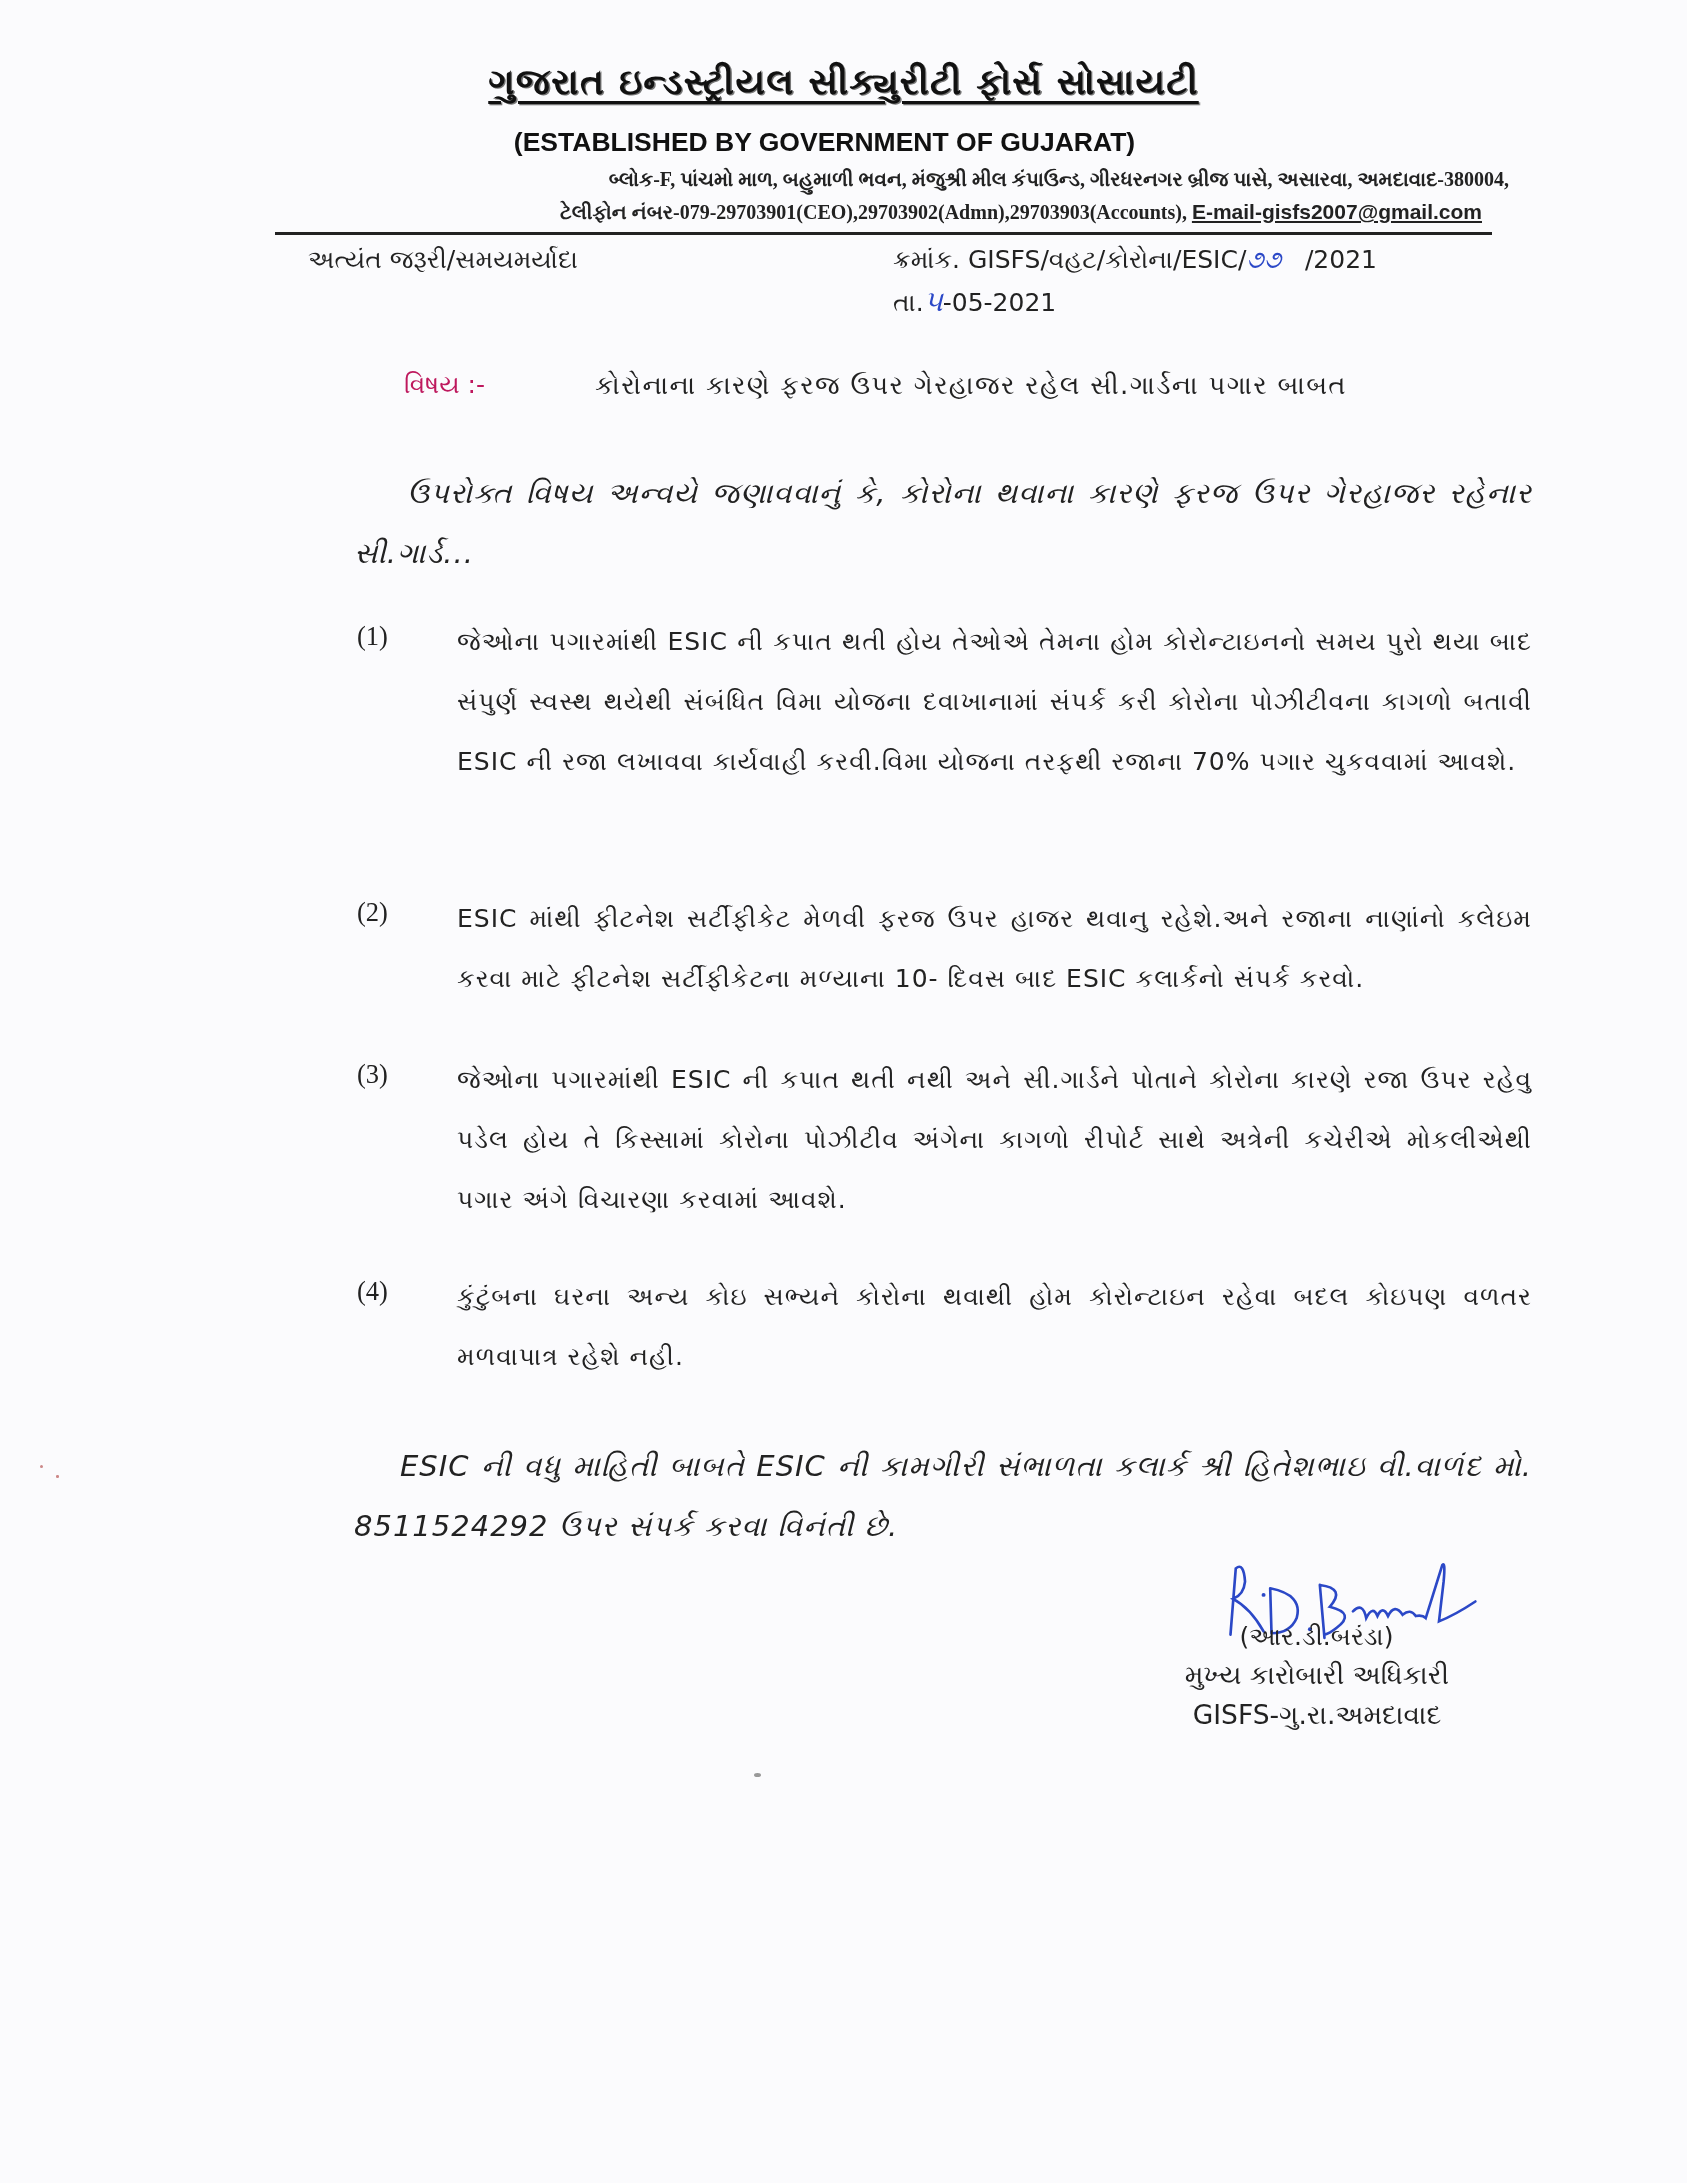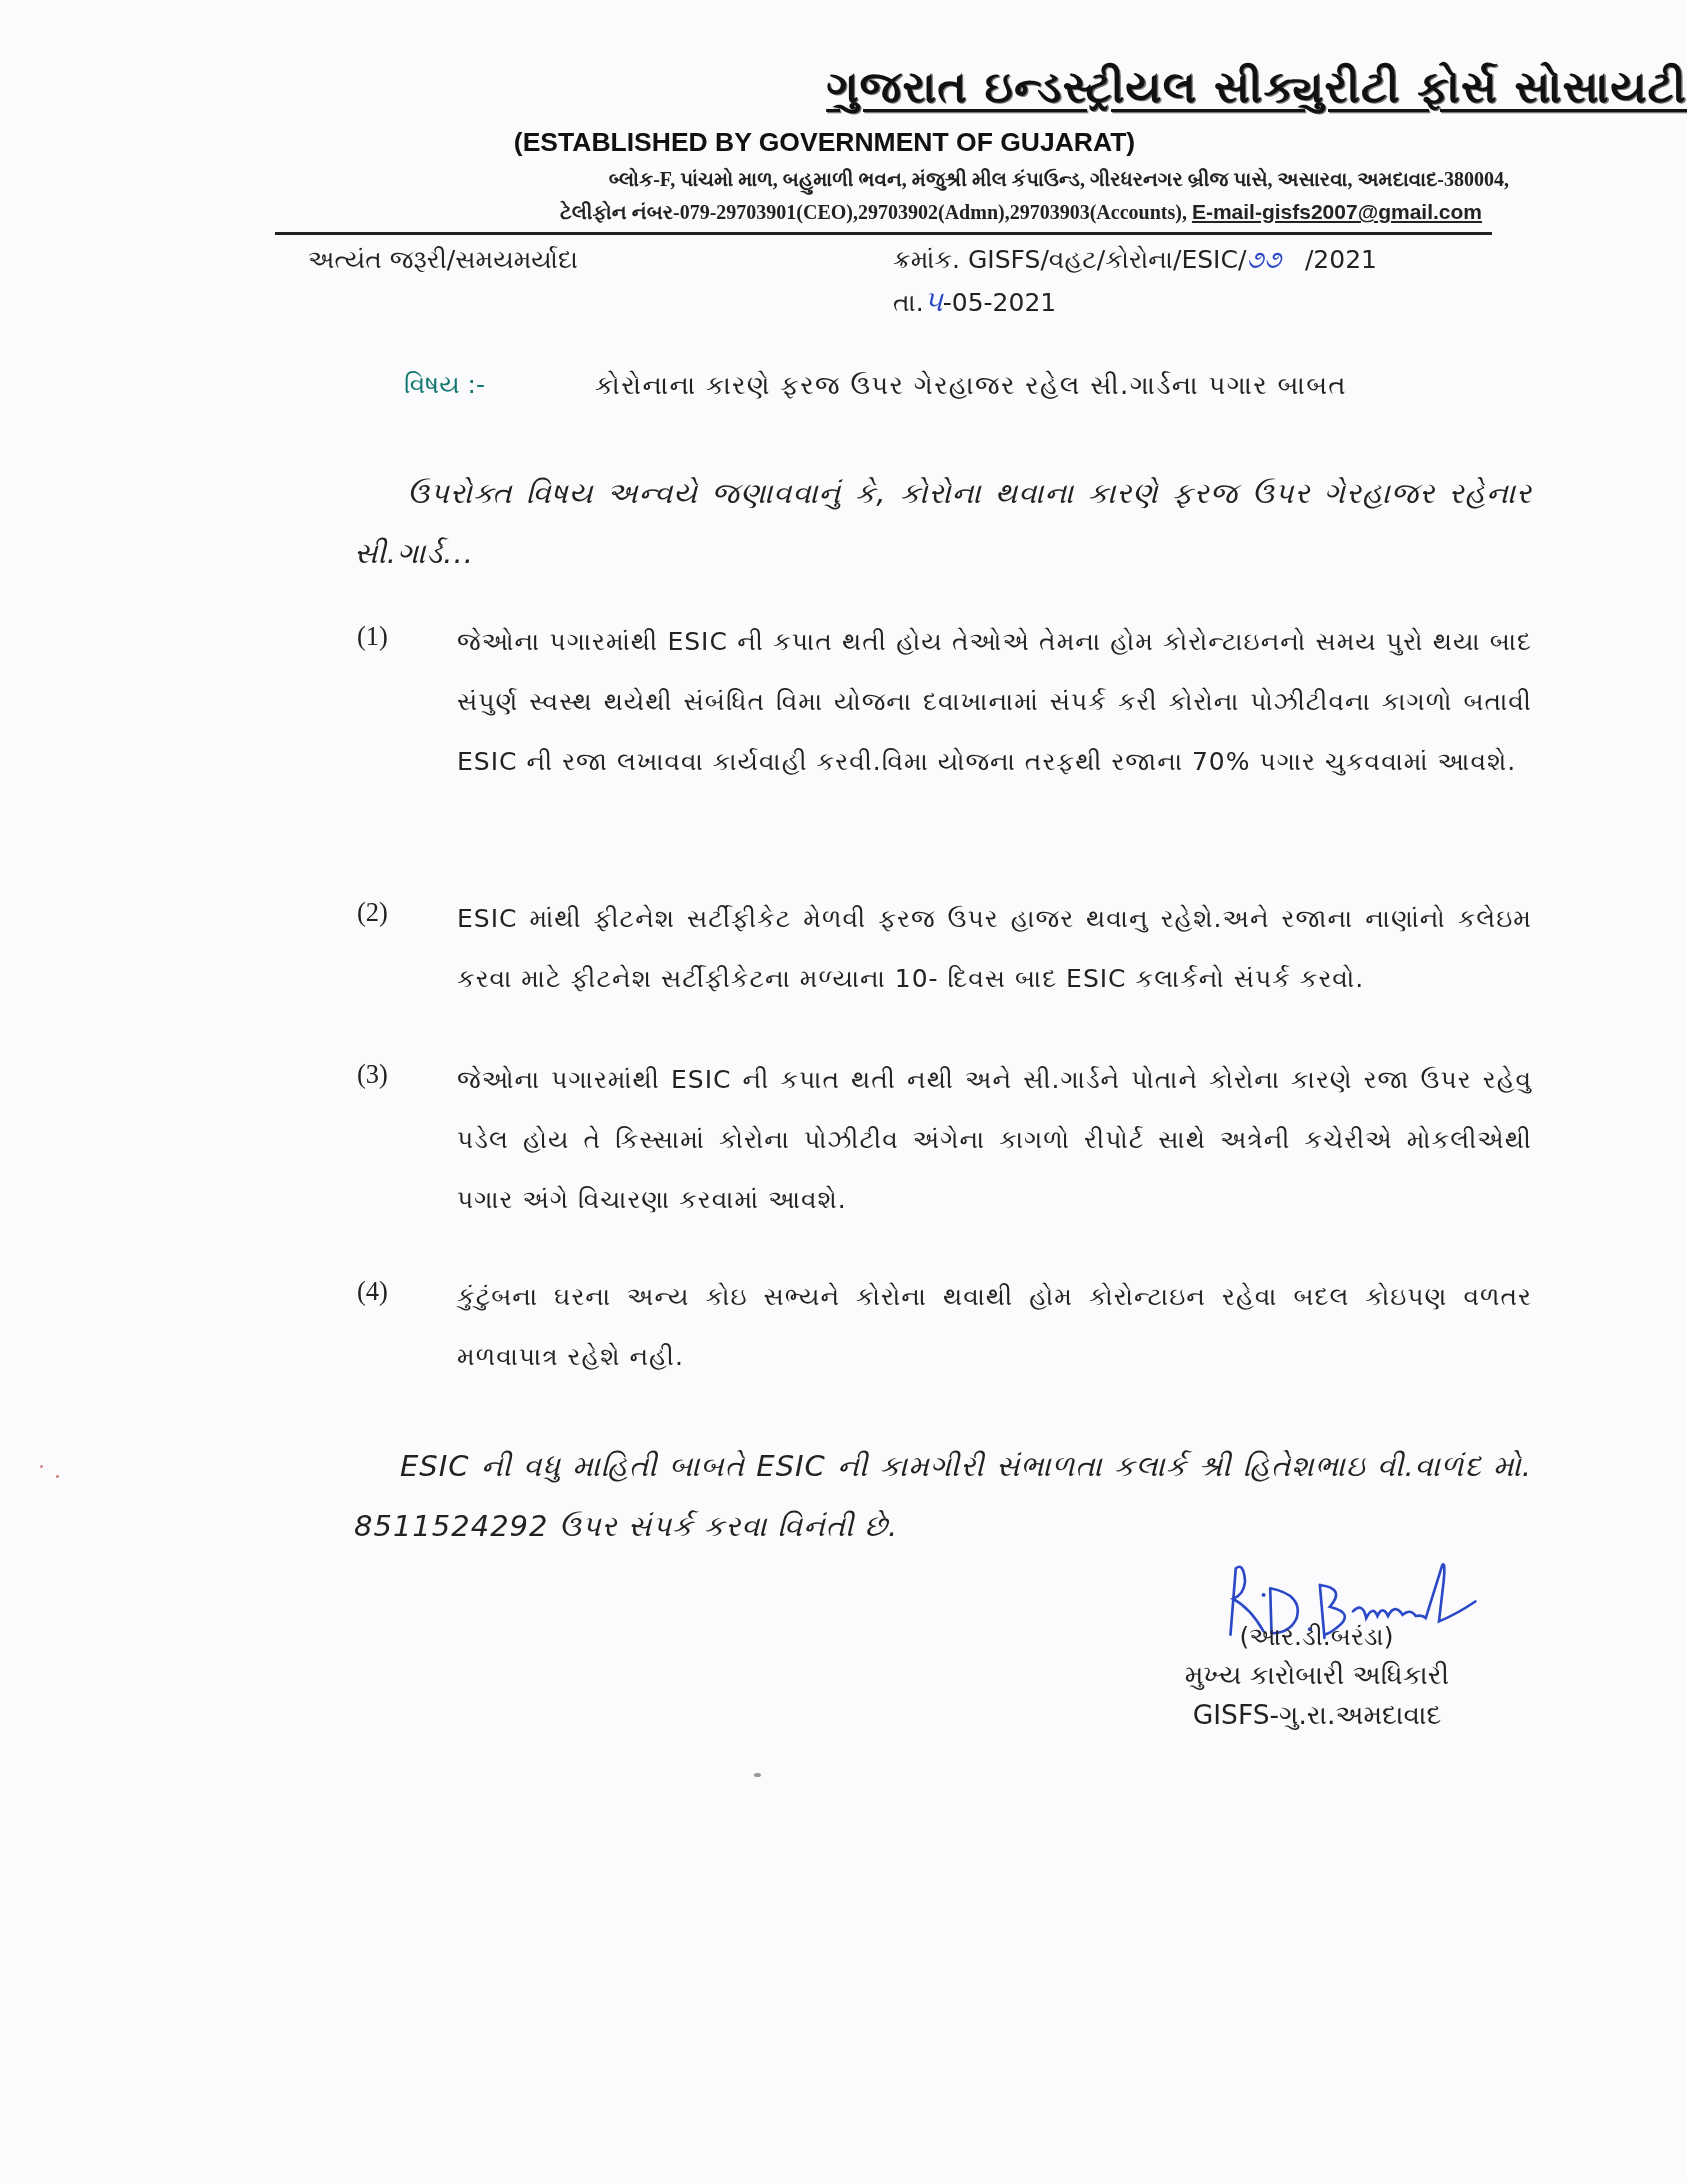--- a/index.html
+++ b/index.html
@@ -6,22 +6,22 @@
     body {
       width: 1687px; height: 2183px;
       background: #fbfbfd;
       position: relative;
       overflow: hidden;
       color: #1a1a1a;
       font-family: "DejaVu Sans", sans-serif;
     }
     .abs { position: absolute; }
     .org-title {
-      left: 0; width: 1687px; top: 61px; text-align: right;
-      font-size: 44px; font-weight: bold; letter-spacing: 1.3px;
+      left: 0; width: 1687px; top: 61px; text-align: center;
+      font-size: 36px; font-weight: bold; letter-spacing: 1.3px;
       text-decoration: underline; text-decoration-thickness: 3.3px; text-underline-offset: 6.6px;
       color: #111;
       text-shadow: 1.3px 1.3px 0 #777;
     }
     .org-sub {
       left: 0; width: 1649px; top: 127px; text-align: center;
       font-family: "Liberation Sans", sans-serif;
       font-size: 26.5px; font-weight: bold; color: #111;
     }
     .addr1 {
@@ -46,21 +46,21 @@
     }
     .ref {
       left: 893px; top: 245px; font-size: 25px; color: #222; white-space: pre;
     }
     .ref .hand { color: #2b48c7; font-style: italic; font-family: Liberation Sans, sans-serif; }
     .date {
       left: 893px; top: 284px; font-size: 25px; color: #222; white-space: pre;
     }
     .date .hand { color: #2b48c7; font-style: italic; font-size: 29px; font-family: "DejaVu Serif", serif; }
 
-    .subject-label { left: 404px; top: 370px; font-size: 25px; color: #0f766e; }
+    .subject-label { left: 404px; top: 370px; font-size: 25px; color: #be185d; }
     .subject-text { left: 595px; top: 370px; font-size: 26px; color: #222; letter-spacing: 1.3px; }
 
     .para {
       font-size: 29px; color: #222; line-height: 60px;
       letter-spacing: 1px; text-align: justify; font-style: italic;
     }
     .intro { left: 354px; width: 1178px; top: 463px; text-indent: 53px; }
 
     .item-num { font-family: "Liberation Serif", serif; font-size: 26.5px; color: #222; }
     .item-text {

